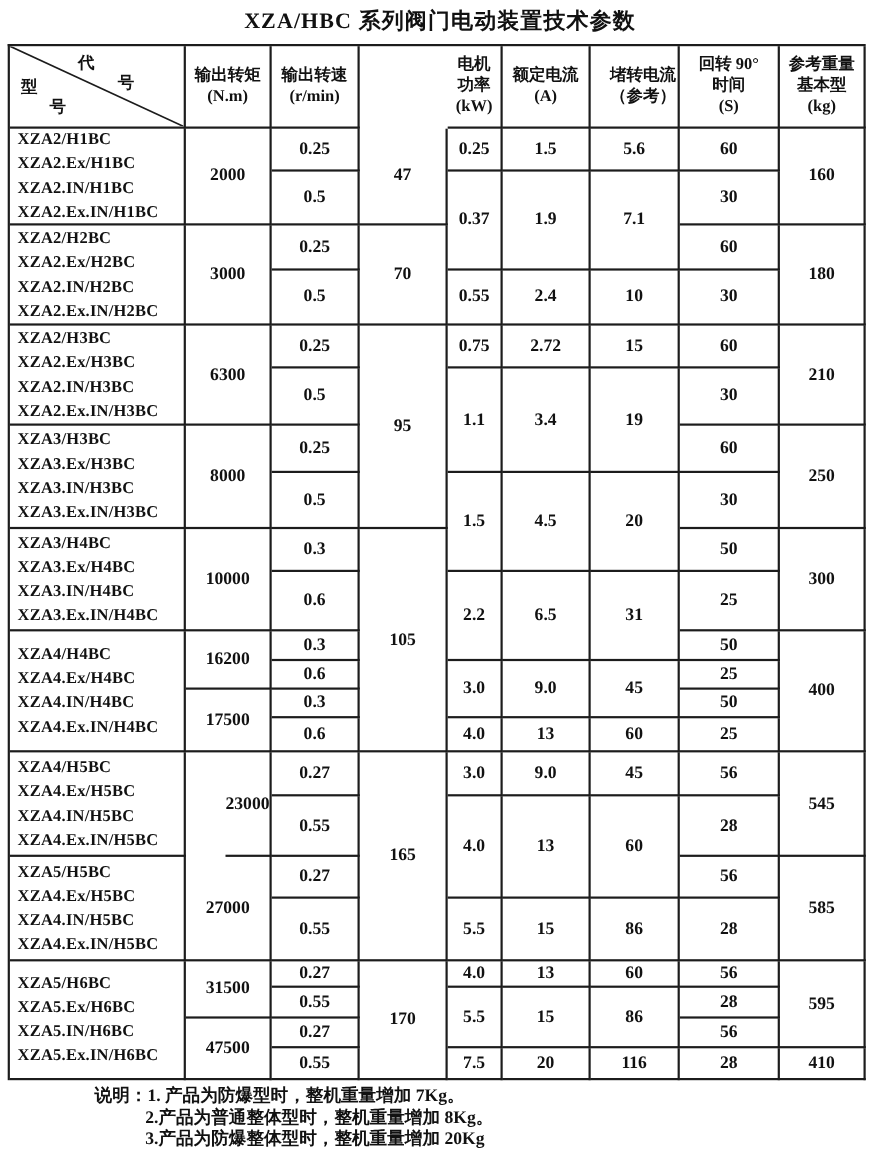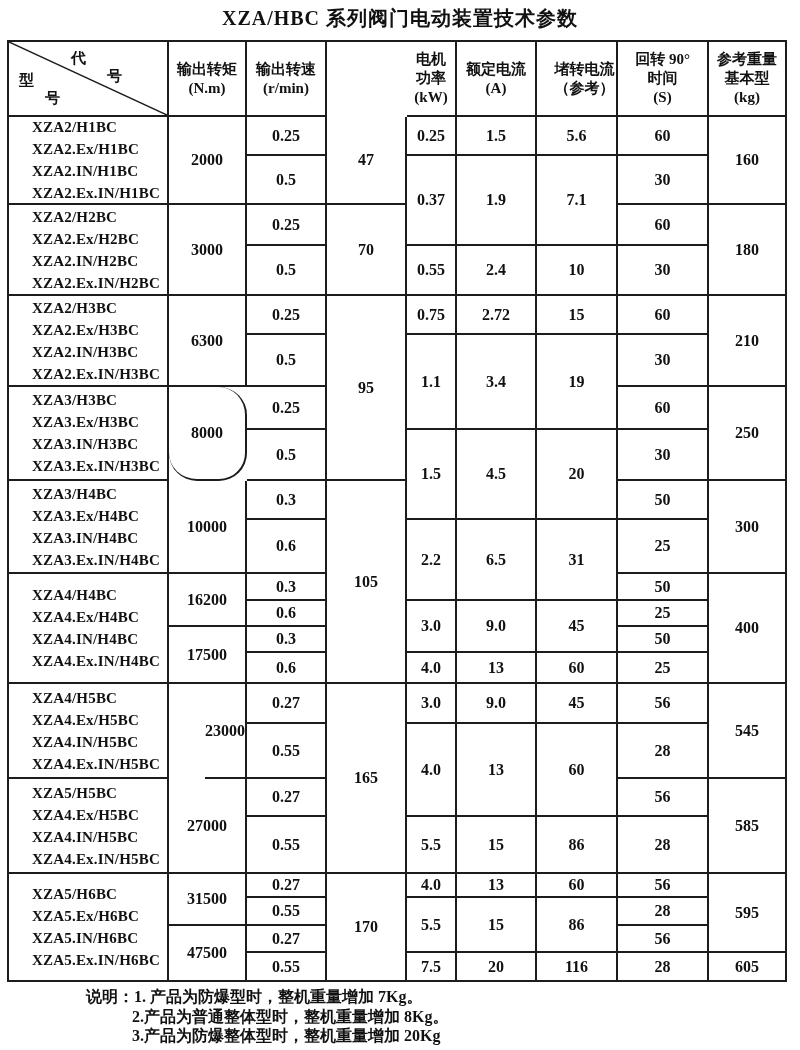--- a/index.html
+++ b/index.html
@@ -19,21 +19,21 @@
     background:#fff;
   }
   .cell{
     border-right:2px solid #1c1c1c;border-bottom:2px solid #1c1c1c;
     box-sizing:border-box;
     display:flex;flex-direction:column;align-items:center;justify-content:center;
     text-align:center;overflow:hidden;
   }
   .cell.head{font-size:15px;line-height:19px;}
   .cell.body{font-size:16px;line-height:22px;white-space:pre-line;}
-  .cell.body.left{align-items:flex-start;text-align:left;padding-left:23px;font-size:15px;letter-spacing:0.2px;}
+  .cell.body.left{align-items:flex-start;text-align:left;padding-left:7px;font-size:15px;letter-spacing:0.2px;}
   .corner{grid-column:1;grid-row:1;position:relative;padding:0;}
   .corner svg{position:absolute;left:0;top:0;}
   .cc{position:absolute;font-size:15px;line-height:15px;}
   .cc1{left:62px;top:9px;}
   .cc2{left:98px;top:27px;}
   .cc3{left:10px;top:31px;}
   .cc4{left:36px;top:49px;}
   .notes{position:absolute;left:86px;top:987px;font-size:16px;line-height:19.5px;}
   .note-line.indent{margin-left:46px;}
 </style>
@@ -116,21 +116,21 @@
 XZA4.Ex/H5BC
 XZA4.IN/H5BC
 XZA4.Ex.IN/H5BC</span></div>
     <div class="cell body left" style="grid-area: 20 / 1 / span 4;"><span>XZA5/H6BC
 XZA5.Ex/H6BC
 XZA5.IN/H6BC
 XZA5.Ex.IN/H6BC</span></div>
     <div class="cell body" style="grid-area: 2 / 2 / span 2;"><span>2000</span></div>
     <div class="cell body" style="grid-area: 4 / 2 / span 2;"><span>3000</span></div>
     <div class="cell body" style="grid-area: 6 / 2 / span 2;"><span>6300</span></div>
-    <div class="cell body" style="grid-area: 8 / 2 / span 2; border-radius: 28px;"><span>8000</span></div>
+    <div class="cell body" style="grid-area: 8 / 2 / span 2;"><span>8000</span></div>
     <div class="cell body" style="grid-area: 10 / 2 / span 2;"><span>10000</span></div>
     <div class="cell body" style="grid-area: 12 / 2 / span 2;"><span>16200</span></div>
     <div class="cell body" style="grid-area: 14 / 2 / span 2;"><span>17500</span></div>
     <div class="cell body" style="grid-area: 16 / 2 / span 2; margin-left: 36px;"><span>23000</span></div>
     <div class="cell body" style="grid-area: 18 / 2 / span 2;"><span>27000</span></div>
     <div class="cell body" style="grid-area: 20 / 2 / span 2;"><span>31500</span></div>
     <div class="cell body" style="grid-area: 22 / 2 / span 2;"><span>47500</span></div>
     <div class="cell body" style="grid-area: 2 / 3 / span 1;"><span>0.25</span></div>
     <div class="cell body" style="grid-area: 3 / 3 / span 1;"><span>0.5</span></div>
     <div class="cell body" style="grid-area: 4 / 3 / span 1;"><span>0.25</span></div>
@@ -228,20 +228,20 @@
     <div class="cell body" style="grid-area: 23 / 8 / span 1;"><span>28</span></div>
     <div class="cell body" style="grid-area: 2 / 9 / span 2;"><span>160</span></div>
     <div class="cell body" style="grid-area: 4 / 9 / span 2; font-family: Liberation Serif, serif;"><span>180</span></div>
     <div class="cell body" style="grid-area: 6 / 9 / span 2;"><span>210</span></div>
     <div class="cell body" style="grid-area: 8 / 9 / span 2;"><span>250</span></div>
     <div class="cell body" style="grid-area: 10 / 9 / span 2;"><span>300</span></div>
     <div class="cell body" style="grid-area: 12 / 9 / span 4;"><span>400</span></div>
     <div class="cell body" style="grid-area: 16 / 9 / span 2;"><span>545</span></div>
     <div class="cell body" style="grid-area: 18 / 9 / span 2; text-align: center;"><span>585</span></div>
     <div class="cell body" style="grid-area: 20 / 9 / span 3;"><span>595</span></div>
-    <div class="cell body" style="grid-area: 23 / 9 / span 1;"><span>605</span></div>
+    <div class="cell body" style="grid-area: 23 / 9 / span 1;"><span>410</span></div>
   </div>
 
 <div class="notes">
   <div class="note-line">说明：1. 产品为防爆型时，整机重量增加 7Kg。</div>
   <div class="note-line indent">2.产品为普通整体型时，整机重量增加 8Kg。</div>
   <div class="note-line indent">3.产品为防爆整体型时，整机重量增加 20Kg</div>
 </div>
 
 </body></html>

